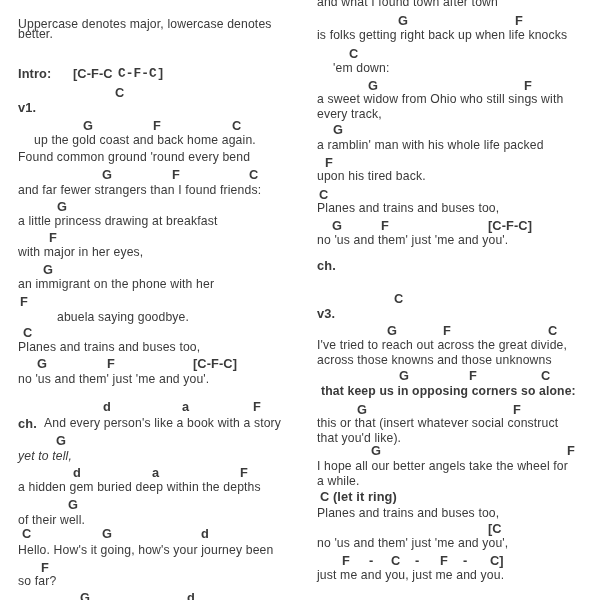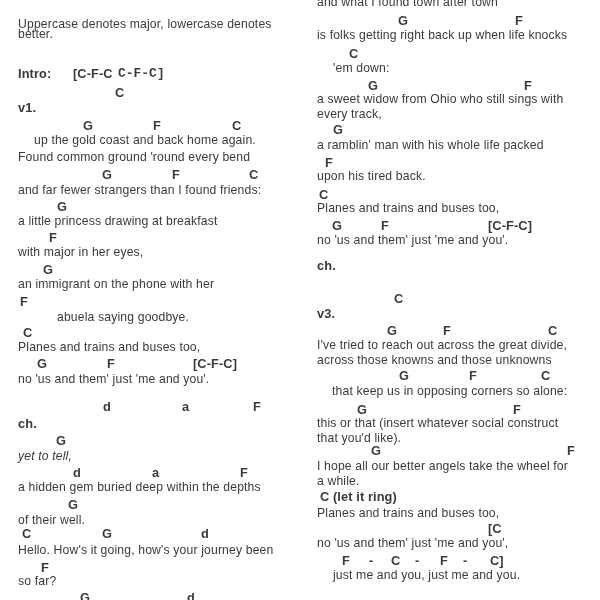--- a/index.html
+++ b/index.html
@@ -118,20 +118,21 @@
       <div class="line" style="top: 372px;">
         <span class="it" style="left: 0px;">no 'us and them' just 'me and you'.</span>
       </div>
       <div class="line" style="top: 399px;">
         <span class="it b" style="left: 85px;">d</span>
         <span class="it b" style="left: 164px;">a</span>
         <span class="it b" style="left: 235px;">F</span>
       </div>
       <div class="line" style="top: 416px;">
         <span class="it b" style="left: 0px;">ch.</span>
+        <span class="it" style="left: 26px;">And every person's like a book with a story</span>
       </div>
       <div class="line" style="top: 433px;">
         <span class="it b" style="left: 38px;">G</span>
       </div>
       <div class="line" style="top: 449px;">
         <span class="it" style="left: 0px; font-style: italic;">yet to tell,</span>
       </div>
       <div class="line" style="top: 465px;">
         <span class="it b" style="left: 55px;">d</span>
         <span class="it b" style="left: 134px;">a</span>
@@ -237,21 +238,21 @@
       </div>
       <div class="line" style="top: 353px;">
         <span class="it" style="left: 0px;">across those knowns and those unknowns</span>
       </div>
       <div class="line" style="top: 368px;">
         <span class="it b" style="left: 82px;">G</span>
         <span class="it b" style="left: 152px;">F</span>
         <span class="it b" style="left: 224px;">C</span>
       </div>
       <div class="line" style="top: 384px;">
-        <span class="it" style="left: 15px;">that keep us in opposing corners so alone:</span>
+        <span class="it" style="left: 4px; font-weight: bold;">that keep us in opposing corners so alone:</span>
       </div>
       <div class="line" style="top: 402px;">
         <span class="it b" style="left: 40px;">G</span>
         <span class="it b" style="left: 196px;">F</span>
       </div>
       <div class="line" style="top: 416px;">
         <span class="it" style="left: 0px;">this or that (insert whatever social construct</span>
       </div>
       <div class="line" style="top: 431px;">
         <span class="it" style="left: 0px;">that you'd like).</span>
@@ -281,16 +282,16 @@
       <div class="line" style="top: 553px;">
         <span class="it b" style="left: 25px;">F</span>
         <span class="it b" style="left: 52px;">-</span>
         <span class="it b" style="left: 74px;">C</span>
         <span class="it b" style="left: 98px;">-</span>
         <span class="it b" style="left: 123px;">F</span>
         <span class="it b" style="left: 146px;">-</span>
         <span class="it b" style="left: 173px;">C]</span>
       </div>
       <div class="line" style="top: 568px;">
-        <span class="it" style="left: 0px; margin-left: 16px;">just me and you, just me and you.</span>
+        <span class="it" style="left: 0px;">just me and you, just me and you.</span>
       </div>
     </div>
   </div>
 
 </body></html>

